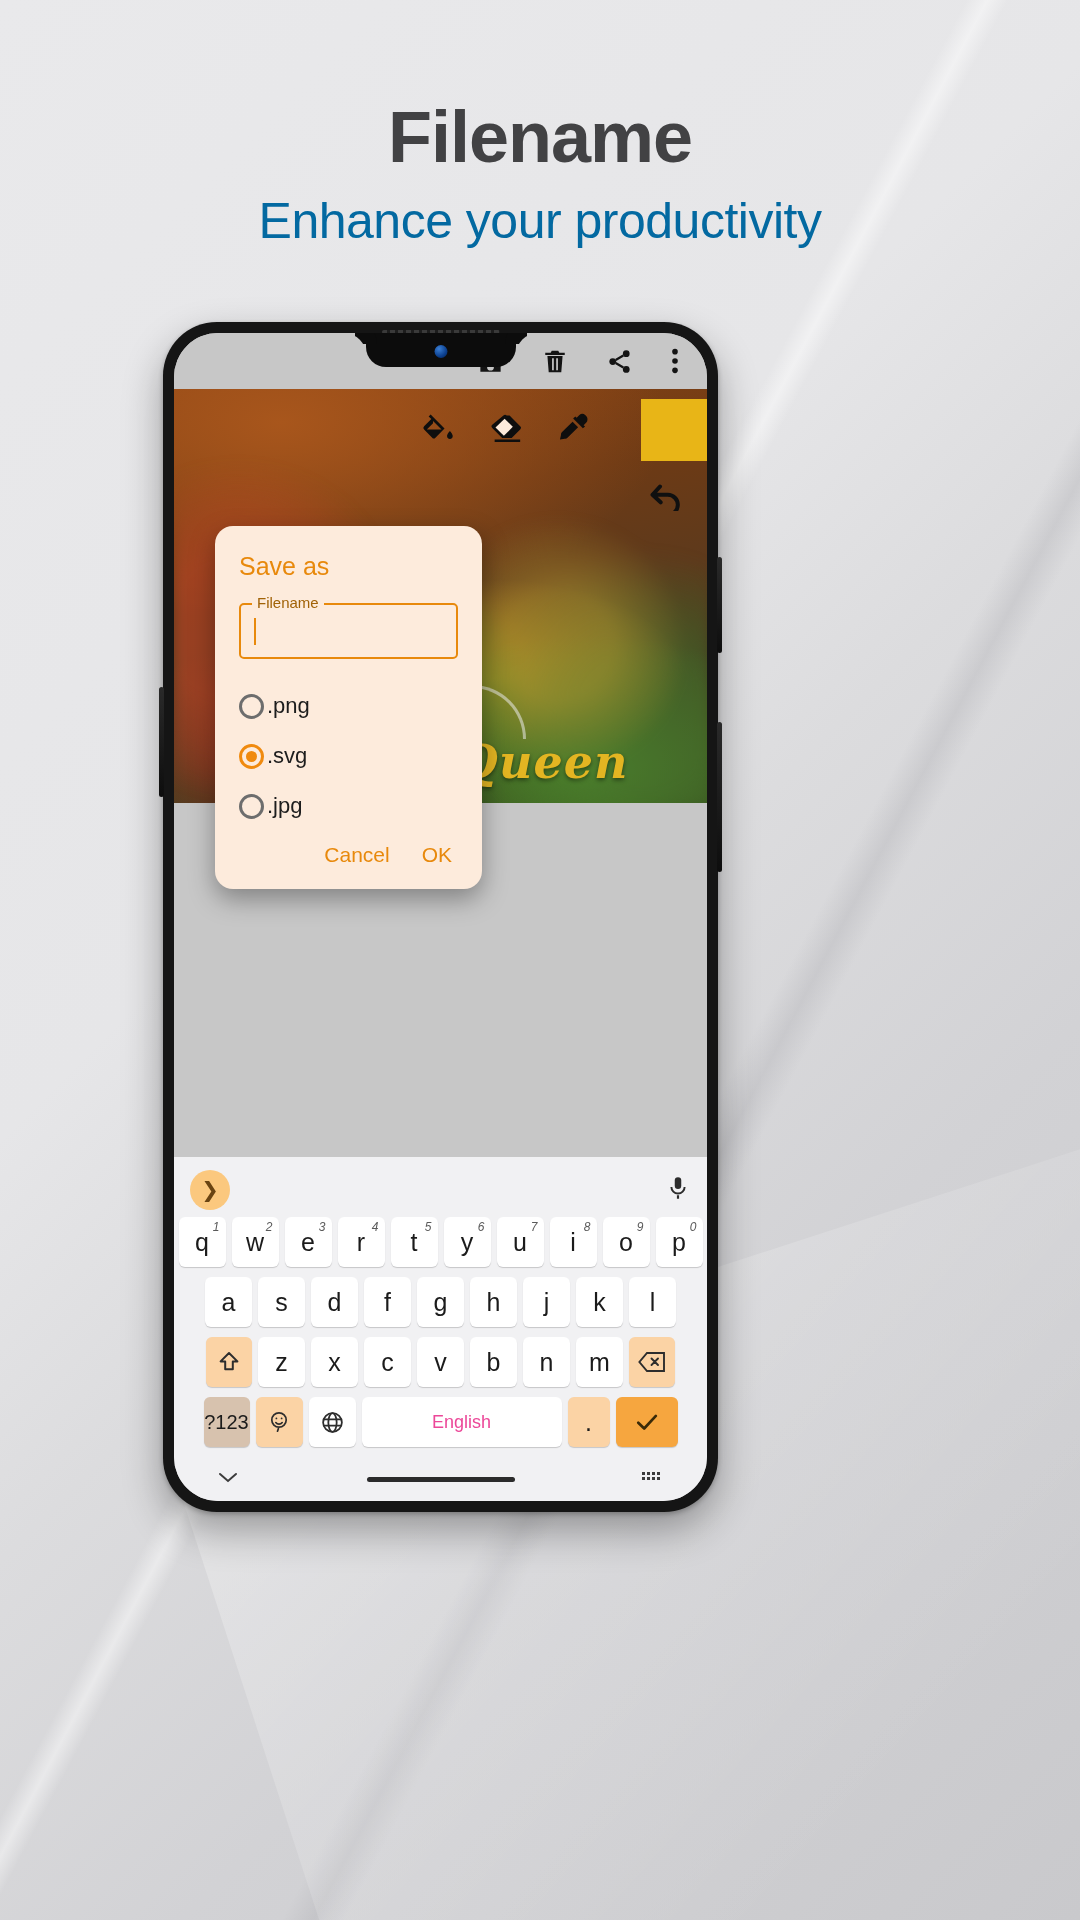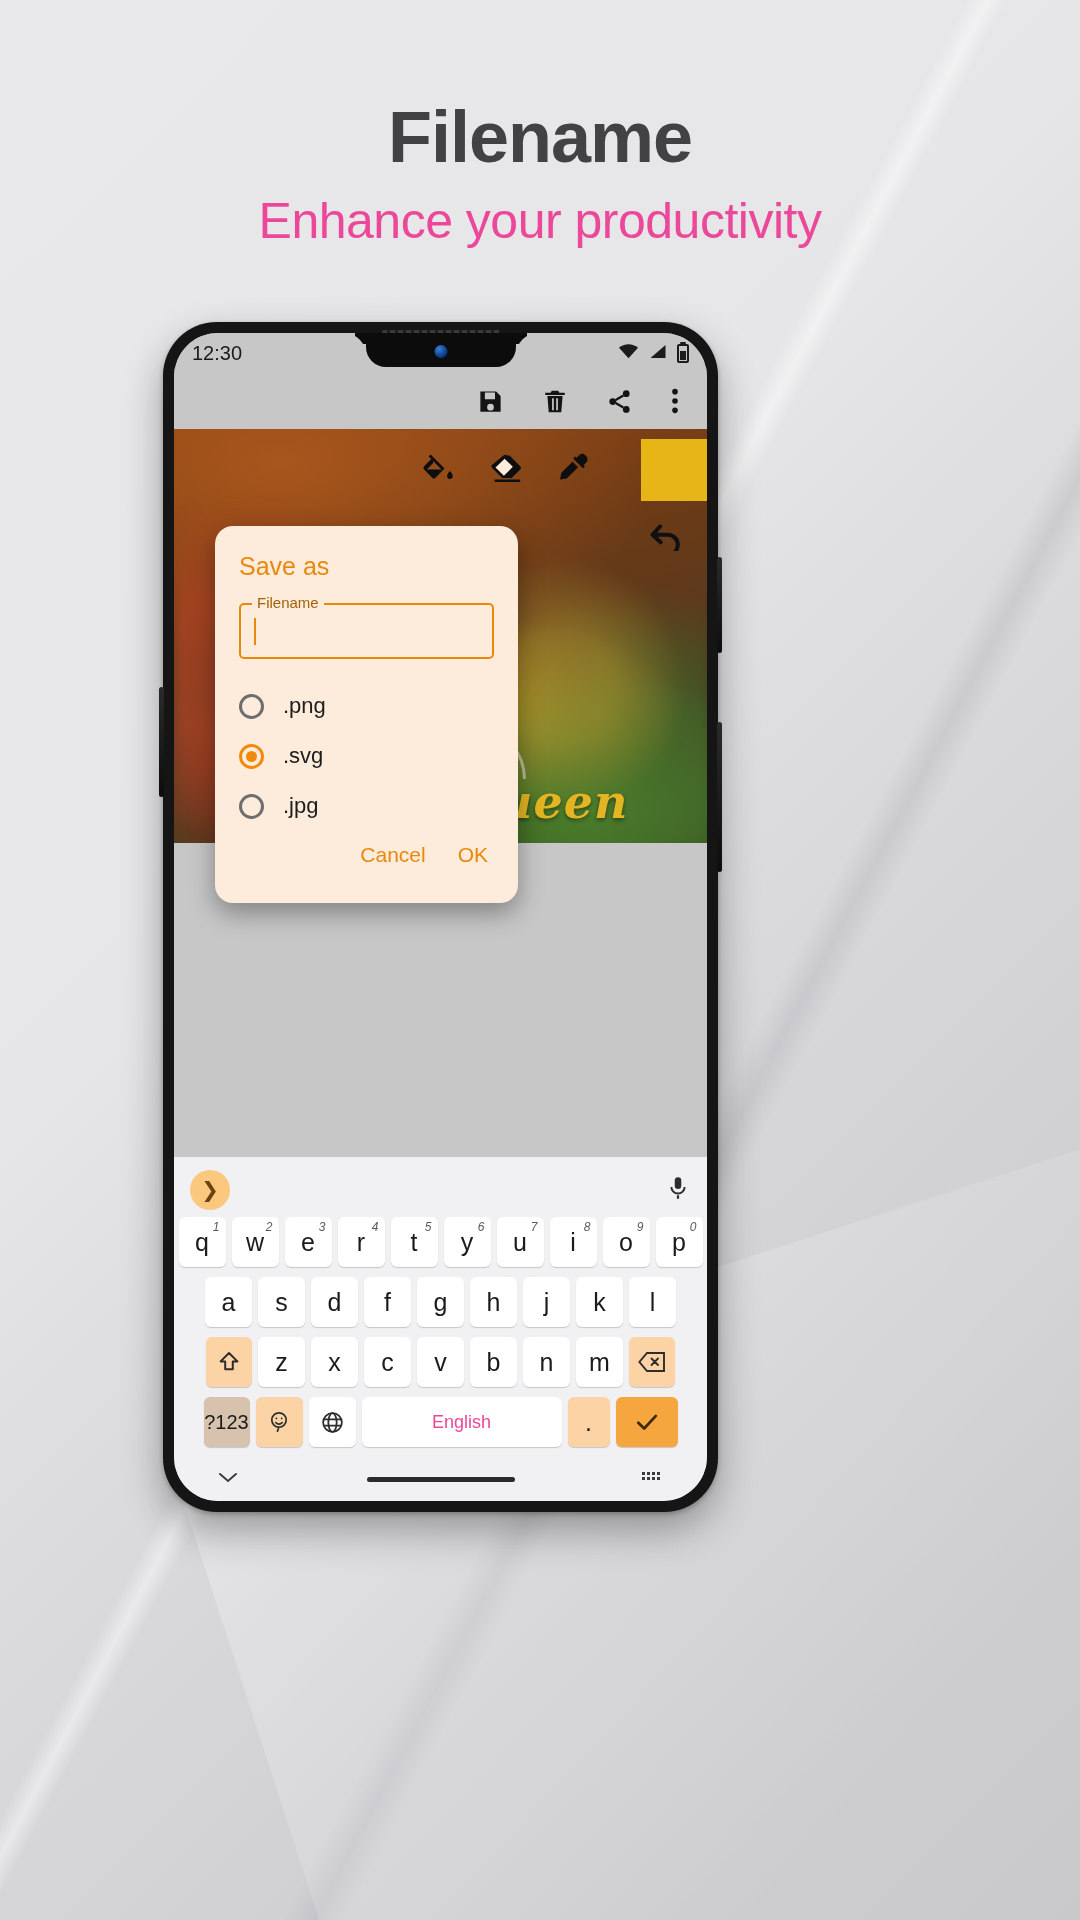--- a/index.html
+++ b/index.html
@@ -31,21 +31,21 @@
   
   .headline {
     position: absolute; top: 96px; left: 0; width: 1080px;
     text-align: center;
     font-size: 72px; font-weight: bold; color: #424244;
     letter-spacing: -1px;
   }
   .subhead {
     position: absolute; top: 192px; left: 0; width: 1080px;
     text-align: center;
-    font-size: 50px; font-weight: 400; color: #ec4899;
+    font-size: 50px; font-weight: 400; color: #0369a1;
     letter-spacing: -0.5px;
   }
 
   
   .phone {
     position: absolute; left: 163px; top: 322px;
     width: 555px; height: 1190px;
     background: #151515;
     border-radius: 54px;
     box-shadow: 0 18px 40px rgba(0,0,0,0.33), 0 2px 5px rgba(0,0,0,0.25);
@@ -174,24 +174,24 @@
     position: absolute; left: 50%; transform: translateX(-50%);
     bottom: 64px; width: 170px; height: 54px;
     border: 3px solid rgba(235,235,235,0.55);
     border-bottom: none;
     border-radius: 90px 90px 0 0;
     z-index: 4;
   }
   .dialog {
     position: absolute; z-index: 60;
     left: 41px; top: 193px;
-    width: 303px;
+    width: 267px;
     background: #FDEBDC;
     border-radius: 18px;
-    padding: 26px 24px 28px 24px;
+    padding: 26px 24px 14px 24px;
     box-shadow: 0 10px 26px rgba(0,0,0,0.35);
   }
   .dialog-title {
     color: #E8890C; font-size: 25px; margin-bottom: 22px;
   }
   .field {
     position: relative;
     border: 2px solid #E8890C;
     border-radius: 5px;
     height: 56px;
@@ -202,21 +202,21 @@
   .field-label {
     position: absolute; top: -11px; left: 11px;
     background: #FDEBDC; padding: 0 5px;
     color: #a16207; font-size: 15px;
   }
   .field-value { font-size: 23px; color: #171717; }
   .caret {
     display: inline-block; width: 2px; height: 27px;
     background: #E8890C; margin-left: 1px; vertical-align: -5px;
   }
-  .radio-row { display: flex; align-items: center; gap: 19px; margin-bottom: 24px; }
+  .radio-row { display: flex; align-items: center; gap: 3px; margin-bottom: 24px; }
   .radio {
     width: 25px; height: 25px; border-radius: 50%;
     border: 3px solid #6d6d6d; position: relative; flex: none;
   }
   .radio.on { border-color: #F08A0E; }
   .radio.on::after {
     content:""; position:absolute; inset:4px; border-radius:50%; background:#F08A0E;
   }
   .radio-label { font-size: 22px; color: #1d1d1d; }
   .dialog-actions {
@@ -281,36 +281,20 @@
 <div class="phone">
   <div class="btn-side btn-power"></div>
   <div class="btn-side btn-vol"></div>
   <div class="btn-left"></div>
 
   <div class="screen">
 
     <div class="notch"></div>
     <div class="camera"></div>
 
-    <div class="statusbar">
-      <span class="status-time">12:30</span>
-      <span class="status-right">
-        <span>
-          <svg class="ico-wifi" viewBox="0 0 24 18">
-              <path d="M12 17.2 0.6 4.6A17 17 0 0 1 23.4 4.6Z" fill="#1b1b1b"></path>
-            </svg>
-        </span>
-        <span>
-          <svg class="ico-sig" viewBox="0 0 20 16">
-              <path d="M18 1v14H2Z" fill="#1b1b1b"></path>
-            </svg>
-        </span>
-        <span class="ico-batt"></span>
-      </span>
-    </div>
 
     <div class="appbar">
       <span>
         <svg width="27" height="27" viewBox="0 0 24 24" fill="#141414">
           <path d="M3 3h14l4 4v14H3V3zm4 1v6h9V4H7zm5 10a3 3 0 1 0 0 6 3 3 0 0 0 0-6z"></path>
         </svg>
       </span>
       <span>
         <svg width="26" height="27" viewBox="0 0 24 24" fill="#141414">
           <path d="M9 2h6l1 2h5v2H3V4h5l1-2zM5 7h14l-1.2 15H6.2L5 7zm4.3 2v11h1.6V9H9.3zm3.8 0v11h1.6V9h-1.6z"></path>

